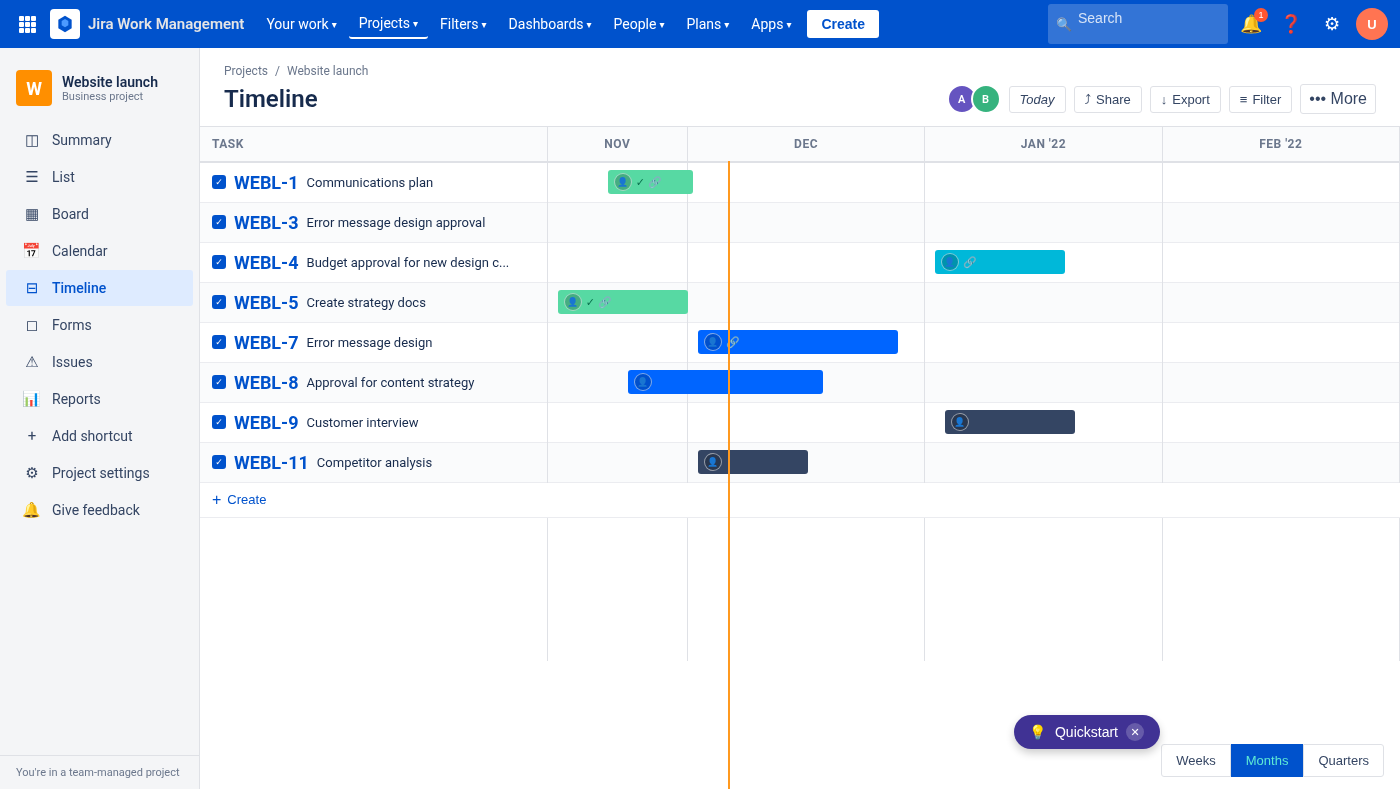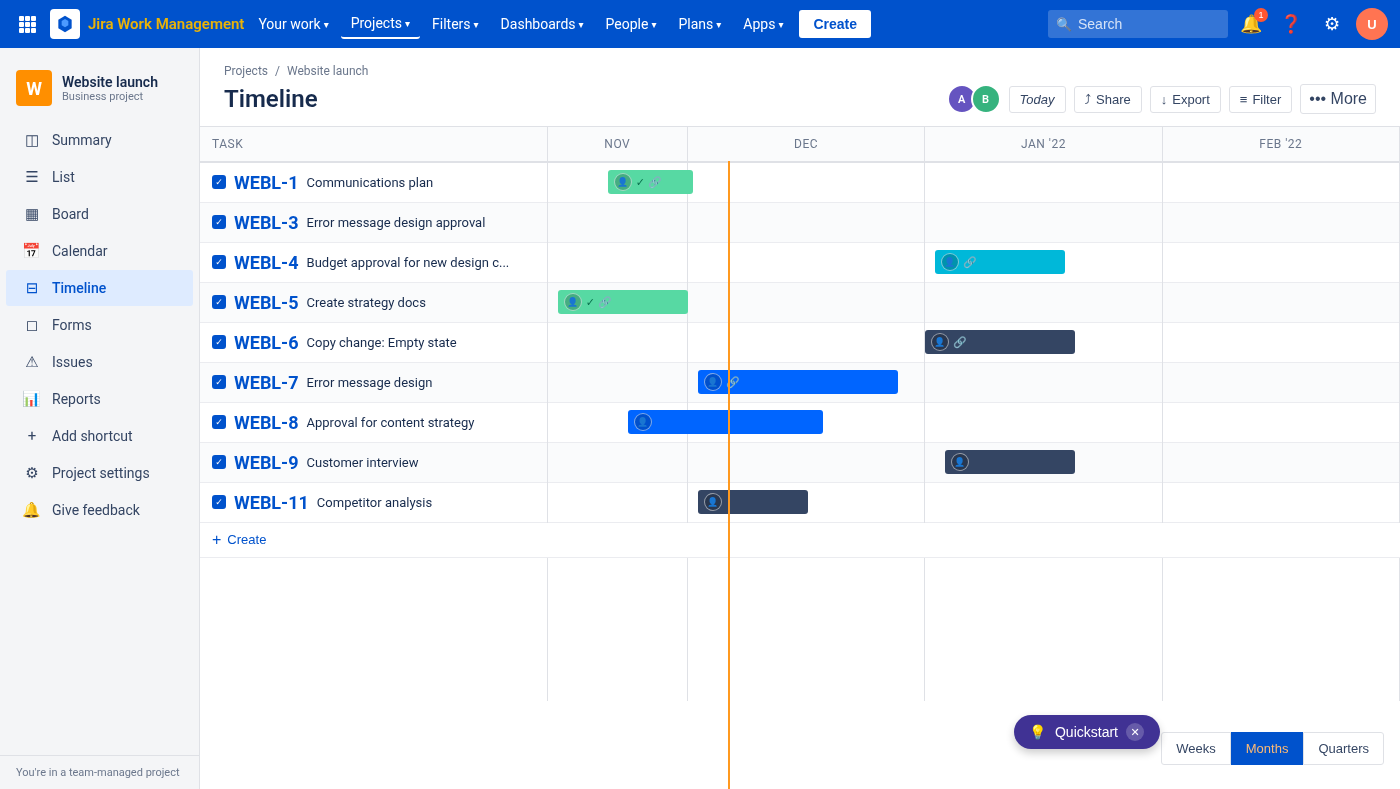--- a/index.html
+++ b/index.html
@@ -14,24 +14,24 @@
       padding: 0 12px;
       gap: 4px;
       position: fixed;
       top: 0; left: 0; right: 0;
       z-index: 100;
     }
     .topnav-logo {
       display: flex;
       align-items: center;
       gap: 8px;
-      color: #eab308;
+      color: #e5e5e5;
       font-weight: 600;
       font-size: 15px;
-      margin-right: 0;
+      margin-right: 8px;
     }
     .topnav-logo .logo-icon {
       width: 30px; height: 30px;
       background: #fff;
       border-radius: 4px;
       display: flex; align-items: center; justify-content: center;
     }
     .topnav-logo .logo-icon svg { width: 20px; height: 20px; }
     .topnav-grid-icon {
       color: #fff;
@@ -74,21 +74,21 @@
     .topnav-right {
       display: flex;
       align-items: center;
       gap: 8px;
       margin-left: auto;
     }
     .search-box {
       background: rgba(255,255,255,0.2);
       border: none;
       border-radius: 3px;
-      padding: 6px 12px 6px 30px;
+      padding: 6px 12px 18px 30px;
       color: #fff;
       font-size: 14px;
       width: 180px;
       position: relative;
     }
     .search-wrapper {
       position: relative;
       display: flex;
       align-items: center;
     }
@@ -300,21 +300,21 @@
     .timeline-header-row {
       background: #fafbfc;
       border-bottom: 2px solid #dfe1e6;
       position: sticky;
       top: 0;
       z-index: 10;
     }
     .timeline-header-row th {
       padding: 10px 12px;
       text-align: left;
-      font-weight: 400;
+      font-weight: 700;
       font-size: 12px;
       color: #6b778c;
       border-right: 1px solid #dfe1e6;
       text-transform: uppercase;
       letter-spacing: 0.5px;
     }
     .task-col-header { width: 320px; min-width: 320px; }
     .month-col-header { text-align: center !important; }
 
     .timeline-row {
@@ -419,21 +419,21 @@
     .scale-btn {
       padding: 8px 14px;
       border: 1px solid #dfe1e6;
       background: #fff;
       cursor: pointer;
       font-size: 13px;
       color: #344563;
     }
     .scale-btn:first-child { border-radius: 3px 0 0 3px; }
     .scale-btn:last-child { border-radius: 0 3px 3px 0; }
-    .scale-btn.active { background: #0052cc; color: #fdba74; border-color: #0052cc; }
+    .scale-btn.active { background: #0052cc; color: #5eead4; border-color: #0052cc; }
 
     
     .quickstart-btn {
       position: fixed;
       bottom: 40px;
       right: 240px;
       background: #403294;
       color: #fff;
       border: none;
       border-radius: 20px;
@@ -450,21 +450,21 @@
       background: rgba(255,255,255,0.2);
       border-radius: 50%;
       width: 18px; height: 18px;
       display: flex; align-items: center; justify-content: center;
       font-size: 11px;
       cursor: pointer;
     }
 
     .footer-bottom {
       position: fixed;
-      bottom: 16px;
+      bottom: 4px;
       right: 0;
       left: 200px;
       display: flex;
       justify-content: flex-end;
       padding: 8px 16px;
       background: transparent;
     }
   </style>
 </head>
 <body>
@@ -745,42 +745,20 @@
               <td class="gantt-cell" style="position: relative;">
                 <div class="today-line" style="left: 40px; top: -9999px; bottom: -9999px; height: 1e+07px; position: absolute; z-index: 3;"></div>
               </td>
               <td class="gantt-cell" style="position: relative;"></td>
               <td class="gantt-cell" style="position: relative;"></td>
             </tr>
             <tr class="timeline-row">
               <td class="task-cell">
     <div class="task-label">
       <div class="task-checkbox"></div>
-      <span class="task-id">WEBL-6</span>
-      <span class="task-name">Copy change: Empty state</span>
-    </div>
-  </td>
-              <td class="gantt-cell" style="position: relative;"></td>
-              <td class="gantt-cell" style="position: relative;">
-                <div class="today-line" style="left: 40px; top: -9999px; bottom: -9999px; height: 1e+07px; position: absolute; z-index: 3;"></div>
-              </td>
-              <td class="gantt-cell" style="position: relative;">
-                <div style="position: absolute; left: 0px; top: 50%; transform: translateY(-50%); z-index: 2;">
-                  <div class="gantt-bar bar-dark" style="width: 150px;">
-                    <div class="bar-avatar">👤</div>
-                    <span class="bar-link-icon">🔗</span>
-                  </div>
-                </div>
-              </td>
-              <td class="gantt-cell" style="position: relative;"></td>
-            </tr>
-            <tr class="timeline-row">
-              <td class="task-cell">
-    <div class="task-label">
-      <div class="task-checkbox"></div>
       <span class="task-id">WEBL-7</span>
       <span class="task-name">Error message design</span>
     </div>
   </td>
               <td class="gantt-cell" style="position: relative;"></td>
               <td class="gantt-cell" style="position: relative;">
                 <div class="today-line" style="left: 40px; top: -9999px; bottom: -9999px; height: 1e+07px; position: absolute; z-index: 3;"></div>
                 <div style="position: absolute; left: 10px; top: 50%; transform: translateY(-50%); z-index: 2;">
                   <div class="gantt-bar bar-blue" style="width: 200px;">
                     <div class="bar-avatar">👤</div>

